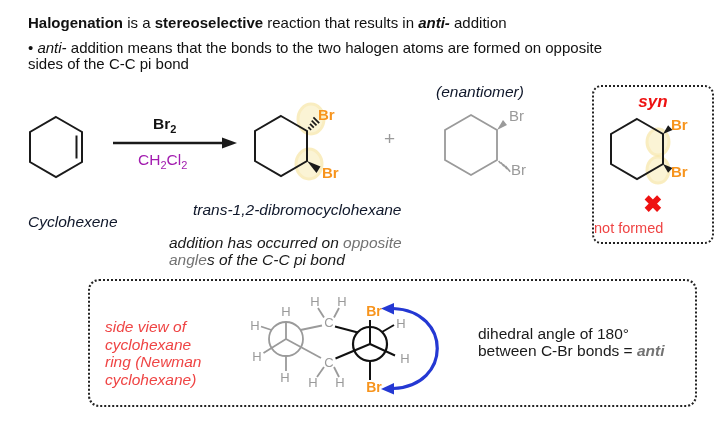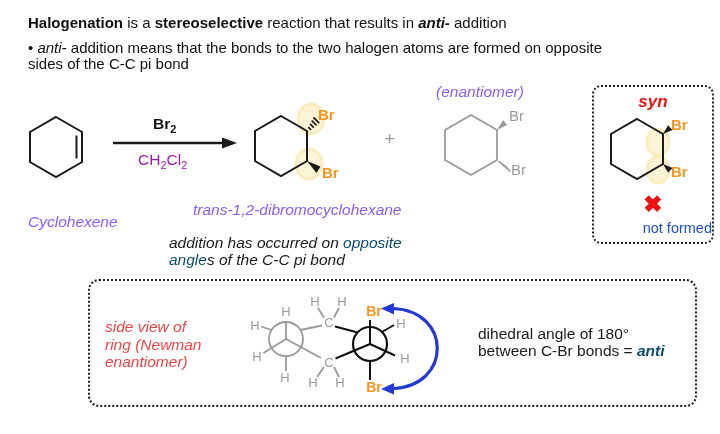--- a/index.html
+++ b/index.html
@@ -4,31 +4,31 @@
 <style>
   html,body{margin:0;padding:0;background:#fff;}
   .canvas{position:relative;width:720px;height:434px;background:#ffffff;
     font-family:"Liberation Sans",sans-serif;color:#1a1a1a;overflow:hidden;}
   .abs{position:absolute;}
   .nowrap{white-space:nowrap;}
   .hdr{font-size:15px;color:#111;}
   .b{font-weight:bold;}
   .i{font-style:italic;}
   .bi{font-weight:bold;font-style:italic;}
-  .blue{color:#0c4a6e;}
-  .struct-label{font-size:15.5px;font-style:italic;color:#8b5cf6;}
+  .blue{color:#737373;}
+  .struct-label{font-size:15.5px;font-style:italic;color:#0f172a;}
   .reagent{font-size:15.5px;font-weight:bold;color:#111;}
   .solvent{font-size:15.5px;color:#a21caf;}
   sub{font-size:11px;}
   .plus{font-size:19px;color:#9a9a9a;}
   .note{font-size:15.5px;font-style:italic;line-height:16.5px;color:#1a1a1a;}
   .dotted-box{border:2px dotted #222;border-radius:9px;box-sizing:border-box;background:#fff;}
   .syn-title{font-size:17px;font-weight:bold;font-style:italic;color:#ee1111;text-align:center;width:100%;}
   .cross{font-size:23px;font-weight:bold;color:#ee1111;text-align:center;width:100%;line-height:24px;}
-  .not-formed{font-size:14.5px;color:#1d4ed8;text-align:right;width:100%;}
+  .not-formed{font-size:14.5px;color:#ef4444;text-align:left;width:100%;}
   .side-label{font-size:15.5px;font-style:italic;line-height:17.5px;color:#ef4444;}
   .dihedral{font-size:15.5px;line-height:17px;color:#1a1a1a;}
   svg{display:block;}
   svg text{font-family:"Liberation Sans",sans-serif;}
   .atom-o{font-size:15px;font-weight:bold;fill:#f7941d;}
   .atom-o-sm{font-size:14px;font-weight:bold;fill:#f7941d;}
   .atom-gray{font-size:15px;fill:#9a9a9a;}
   .atom-h{font-size:13px;fill:#9a9a9a;}
 </style>
 </head>
@@ -108,22 +108,23 @@
   </div>
 
   <div class="abs note nowrap" style="left:169px;top:235px;">
     <div><span>addition has occurred on </span><span class="blue">opposite</span></div>
     <div><span class="blue">angle</span><span>s of the C-C pi bond</span></div>
   </div>
 
   <div class="abs dotted-box" style="left:88px;top:279px;width:609px;height:128px;border-radius:11px;">
     <div class="abs side-label" style="left:15px;top:37px;">
       <div>side view of</div>
+      <div>cyclohexane</div>
       <div>ring (Newman</div>
-      <div>enantiomer)</div>
+      <div>cyclohexane)</div>
     </div>
 
     <svg class="abs" style="left:145px;top:4px;" width="245" height="120" viewBox="0 0 245 120">
 
       <g stroke="#9a9a9a" stroke-width="1.8" fill="none">
         <circle cx="51" cy="54" r="17" fill="#ffffff"></circle>
         <line x1="51" y1="54" x2="51" y2="37"></line>
         <line x1="51" y1="54" x2="28.5" y2="68"></line>
         <line x1="51" y1="54" x2="86" y2="73"></line>
         <line x1="36.5" y1="45" x2="26" y2="41.5"></line>

